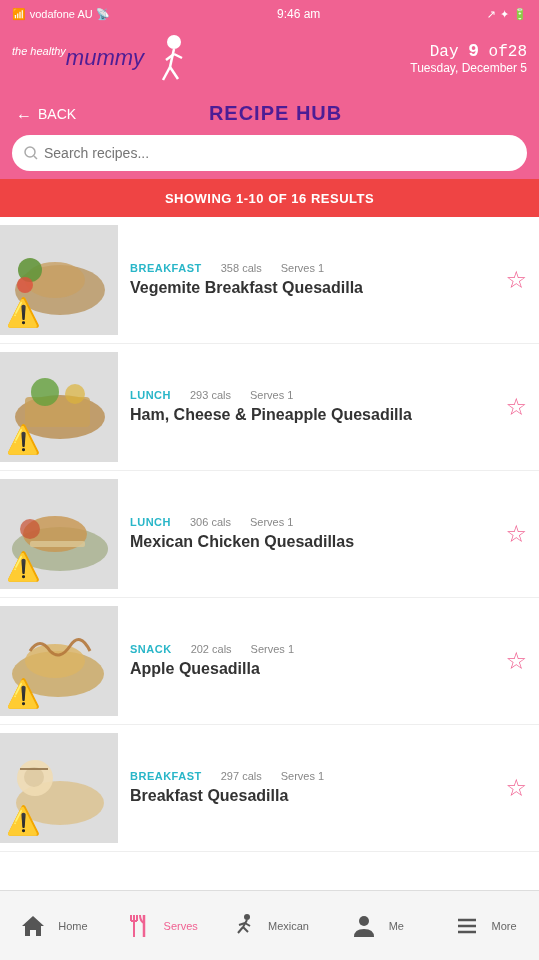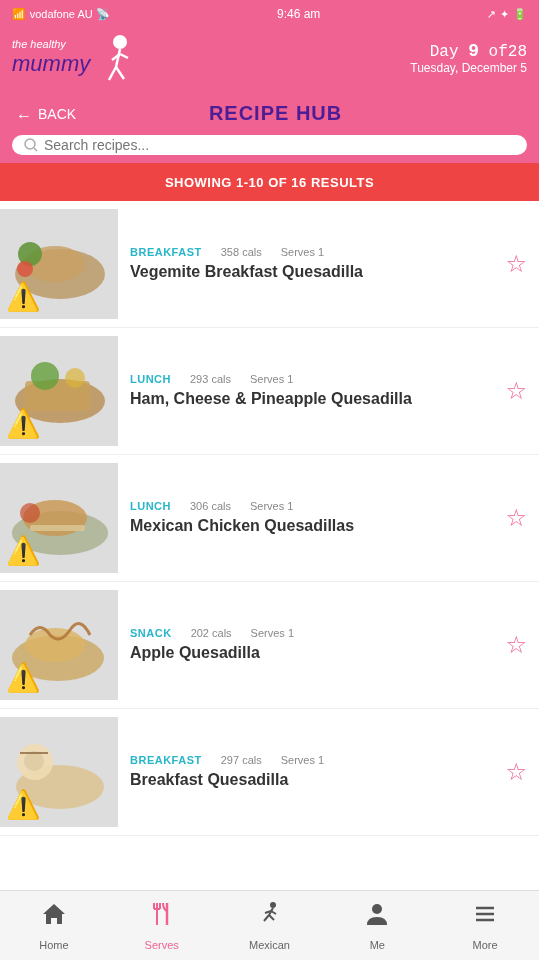--- a/index.html
+++ b/index.html
@@ -99,21 +99,21 @@
     }
 
     
     .search-area {
       background: #f06292;
       padding: 0 12px 8px 12px;
     }
     .search-bar {
       background: white;
       border-radius: 20px;
-      height: 20px;
+      height: 36px;
       display: flex;
       align-items: center;
       padding: 0 12px;
     }
     .search-bar input {
       border: none;
       outline: none;
       width: 100%;
       font-size: 14px;
       color: #999;
@@ -225,21 +225,21 @@
       right: 0;
       height: 70px;
       background: #f5f5f5;
       border-top: 1px solid #ddd;
       display: flex;
       align-items: center;
     }
     .tab-item {
       flex: 1;
       display: flex;
-      flex-direction: column;
+      flex-direction: row;
       align-items: center;
       justify-content: center;
       gap: 12px;
       cursor: pointer;
       height: 100%;
     }
     .tab-label {
       font-size: 11px;
       color: #666;
     }
@@ -265,21 +265,21 @@
   <div class="status-bar-center">9:46 am</div>
   <div class="status-bar-right">
     <span>↗</span>
     <span>✦</span>
     <span>🔋</span>
   </div>
 </div>
 
 <div class="header">
   <div class="logo-svg-wrap">
-    <div style="display:flex;flex-direction:column;line-height:1.2;">
+    <div style="display:flex;flex-direction:row;line-height:1.2;">
       <span style="font-size:11px;color:white;font-style:italic;">the healthy</span>
       <span style="font-size:22px;font-weight:400;color:#4c1d95;font-style:italic;">mummy</span>
     </div>
 
     <svg width="52" height="52" viewBox="0 0 52 52" style="margin-left:4px;">
       <circle cx="26" cy="10" r="7" fill="white"></circle>
       <line x1="26" y1="17" x2="22" y2="35" stroke="white" stroke-width="2.5"></line>
       <line x1="22" y1="35" x2="15" y2="48" stroke="white" stroke-width="2.5"></line>
       <line x1="22" y1="35" x2="30" y2="47" stroke="white" stroke-width="2.5"></line>
       <line x1="26" y1="22" x2="18" y2="28" stroke="white" stroke-width="2.5"></line>

